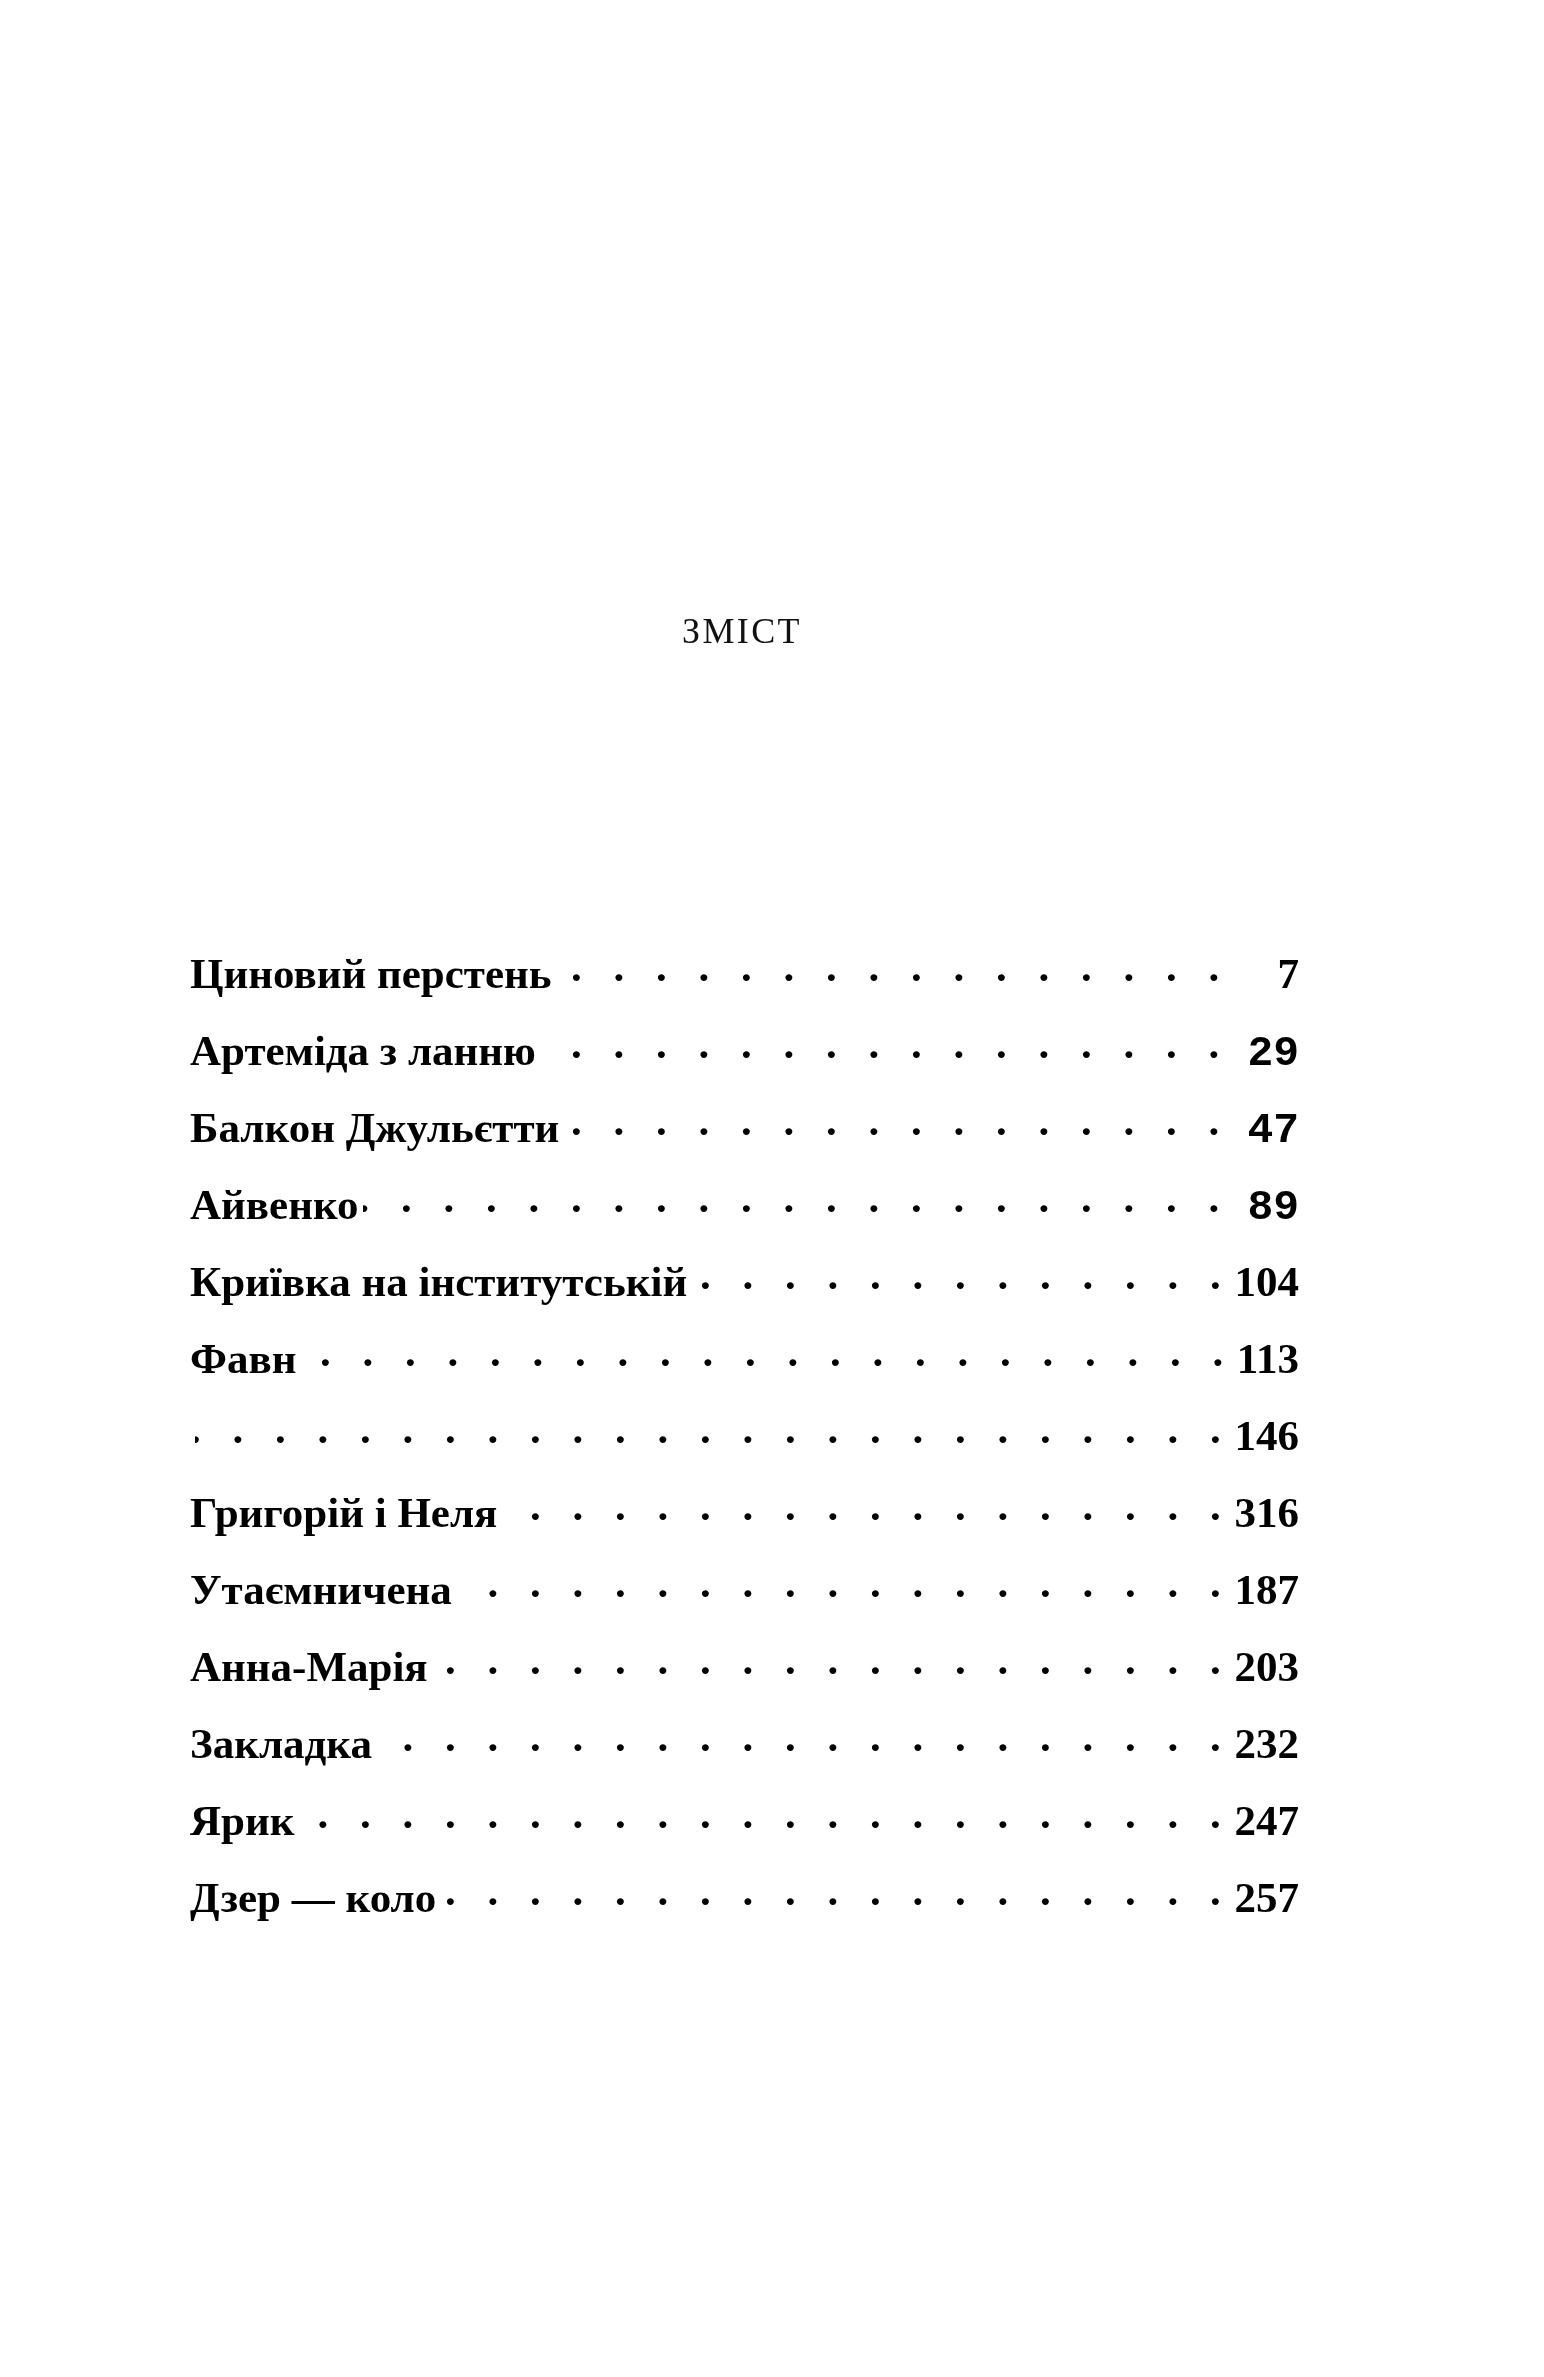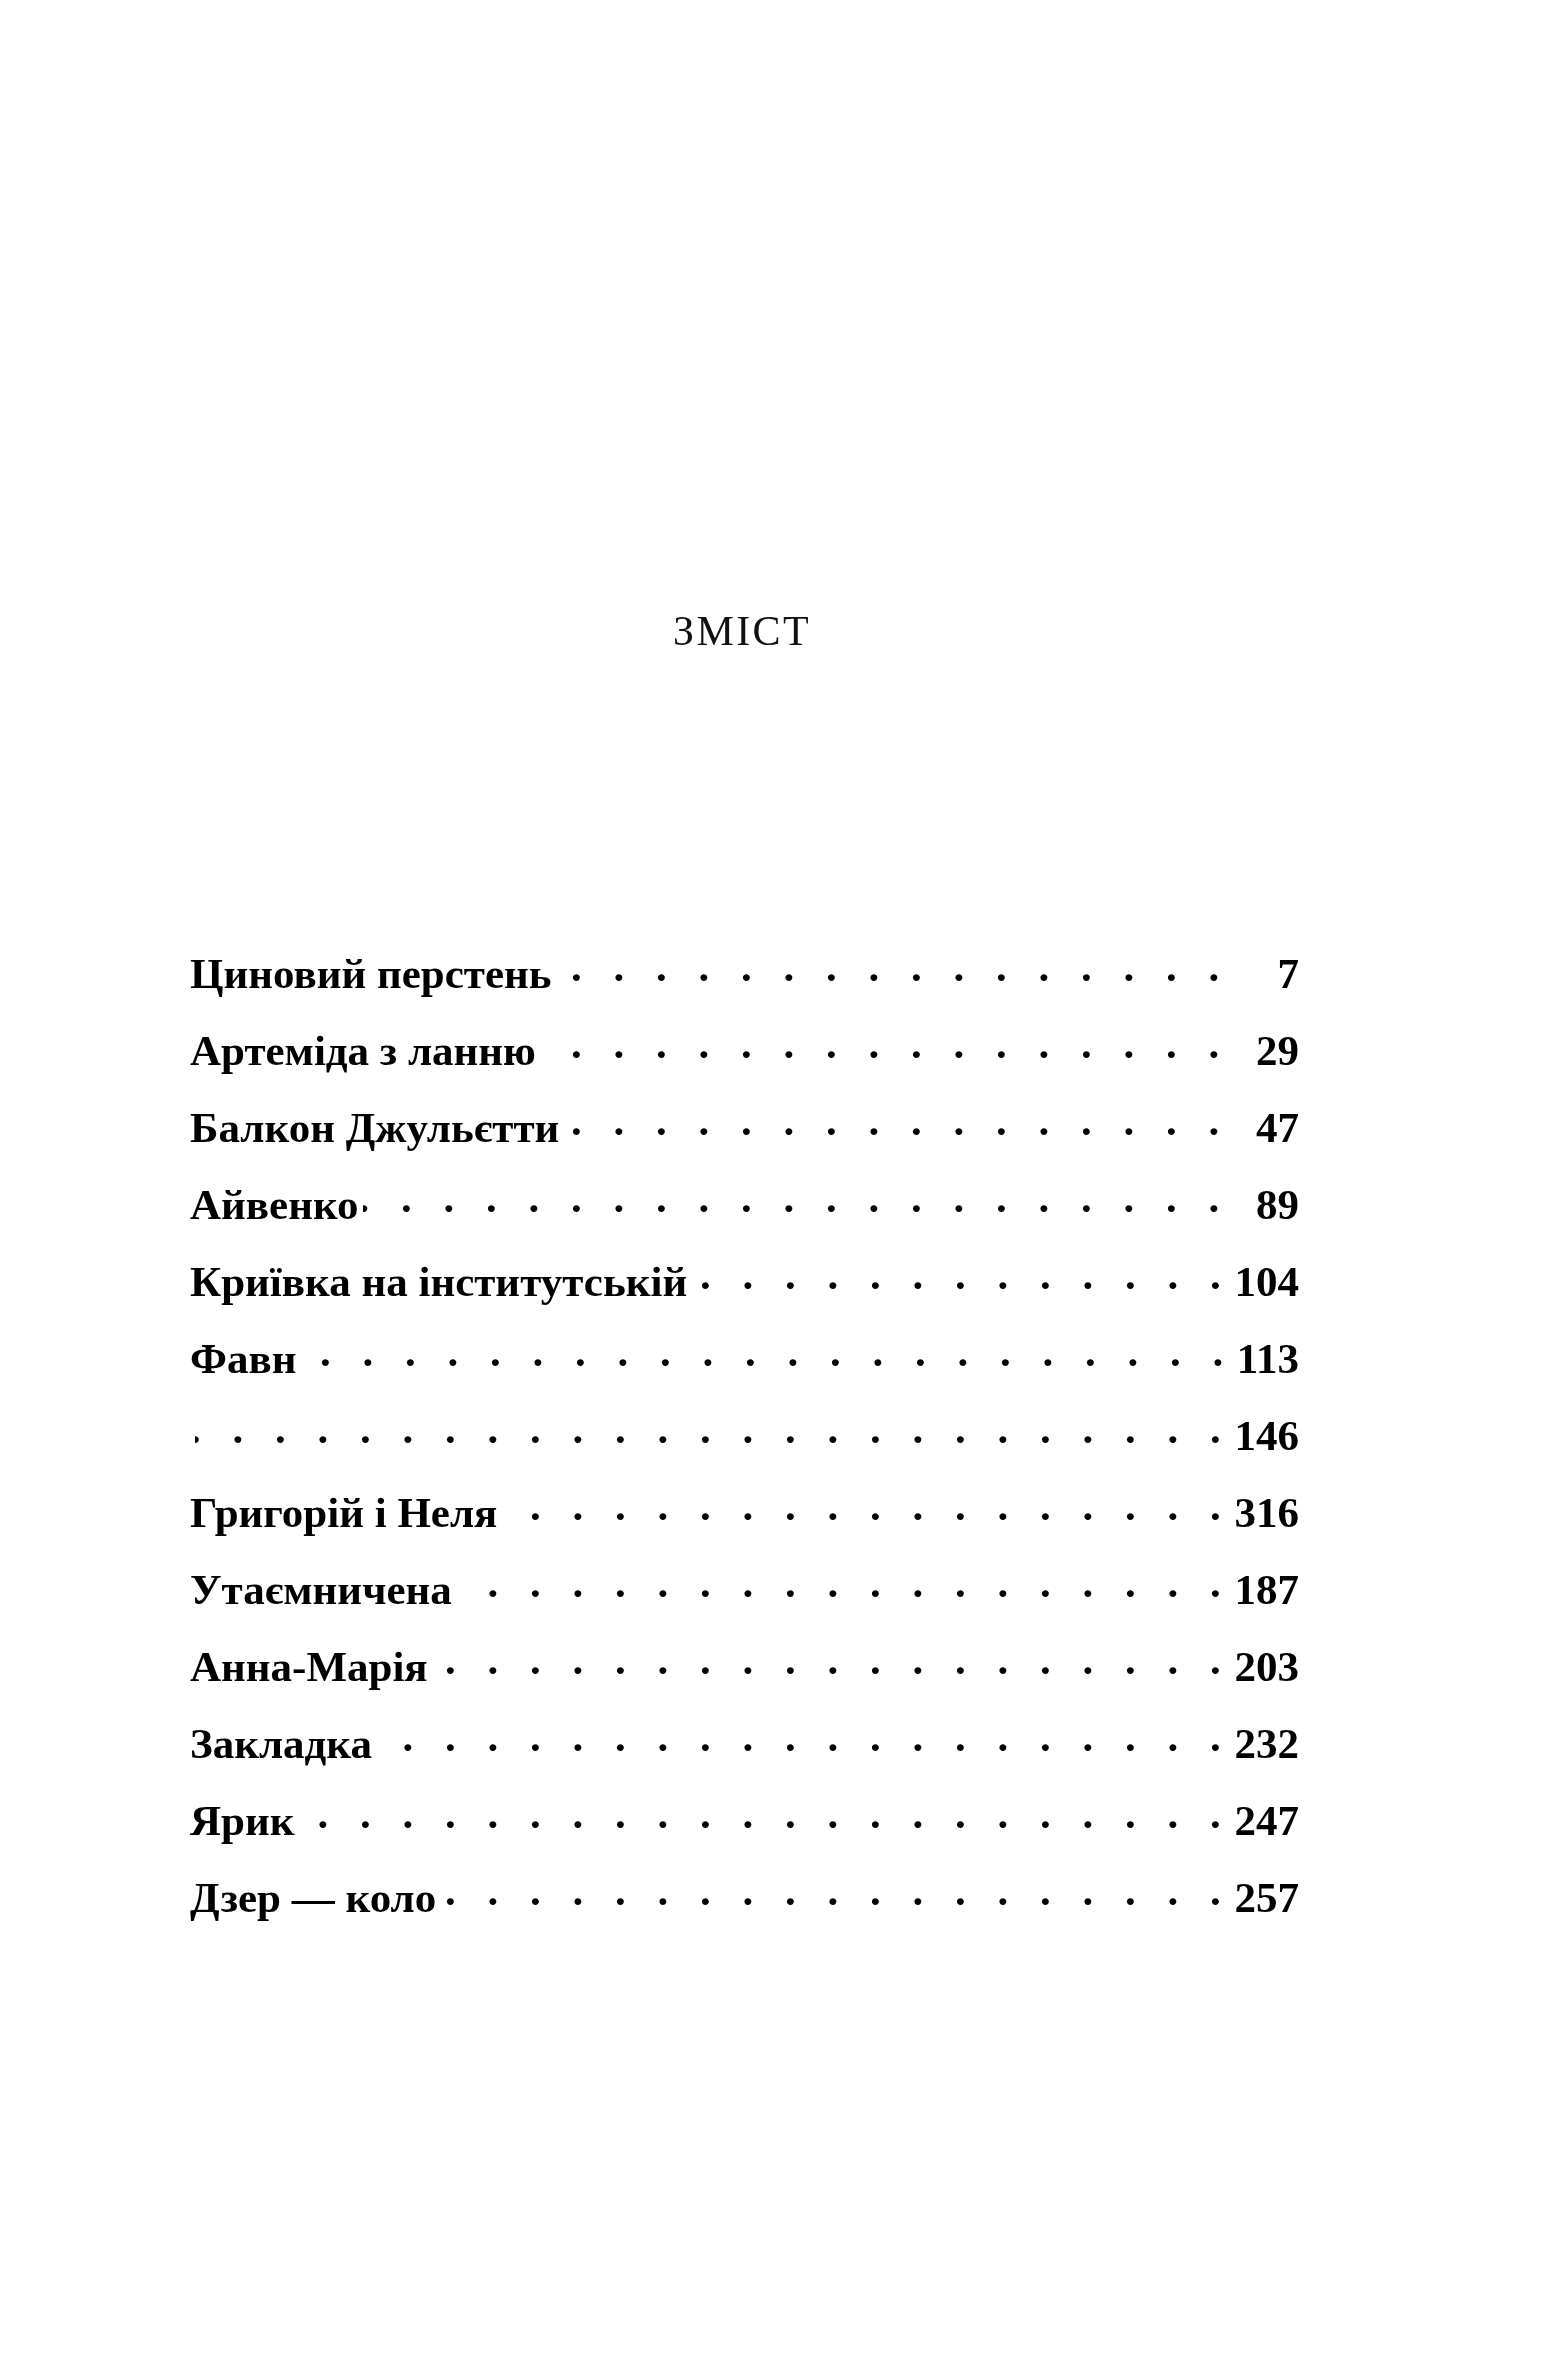--- a/index.html
+++ b/index.html
@@ -24,21 +24,21 @@
     background: #ffffff;
   }
 
   
   #toc-title {
     position: absolute;
     left: 0;
     top: 607px;
     width: 1484px;
     text-align: center;
-    font-size: 42px;
+    font-size: 36px;
     font-weight: 400;
     letter-spacing: 2.4px;
     line-height: 48px;
     color: #111111;
     white-space: nowrap;
   }
 
   
   #toc-list {
     position: absolute;
@@ -85,21 +85,21 @@
   .toc-page {
     flex: 0 0 auto;
     text-align: right;
     font-weight: 700;
     font-size: 43px;
     padding-left: 3.2px;
   }
 
   
   .toc-entry[data-digits="1"] .toc-page { min-width: 66px; }
-  .toc-entry[data-digits="2"] .toc-page { min-width: 66px; }
+  .toc-entry[data-digits="2"] .toc-page { min-width: 66px; font-family: Liberation Mono, monospace; }
   .toc-entry[data-digits="3"] .toc-page { min-width: 0; }
   .toc-entry[data-digits="3"] .toc-leader::before { letter-spacing: 10.5px; }
 </style>
 </head>
 <body>
 
 <div id="page">
 
   <div id="toc-title">ЗМІСТ</div>
 

